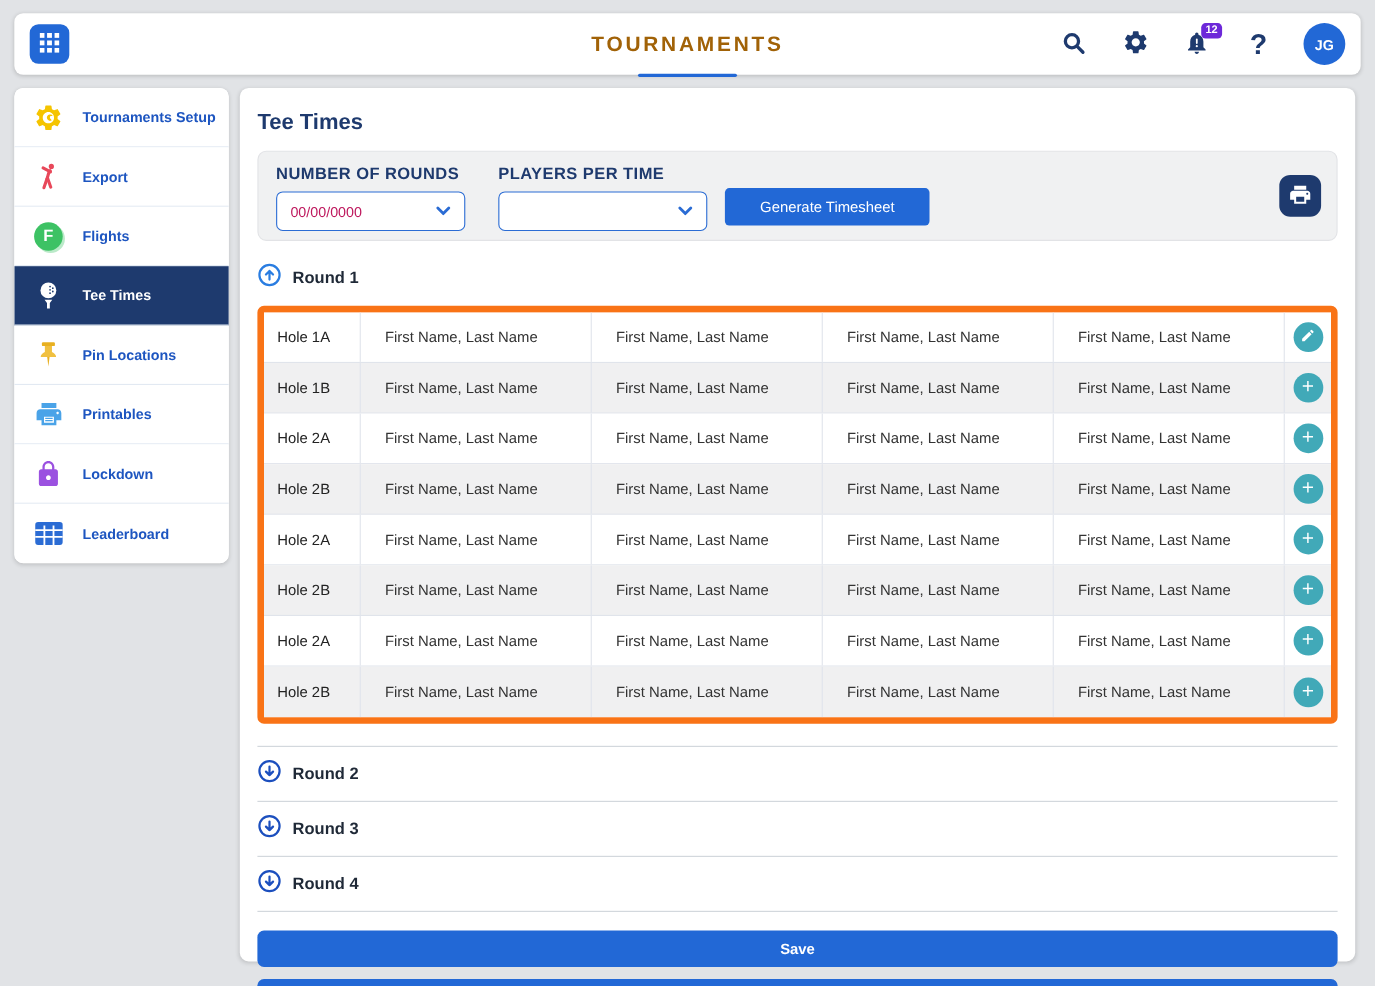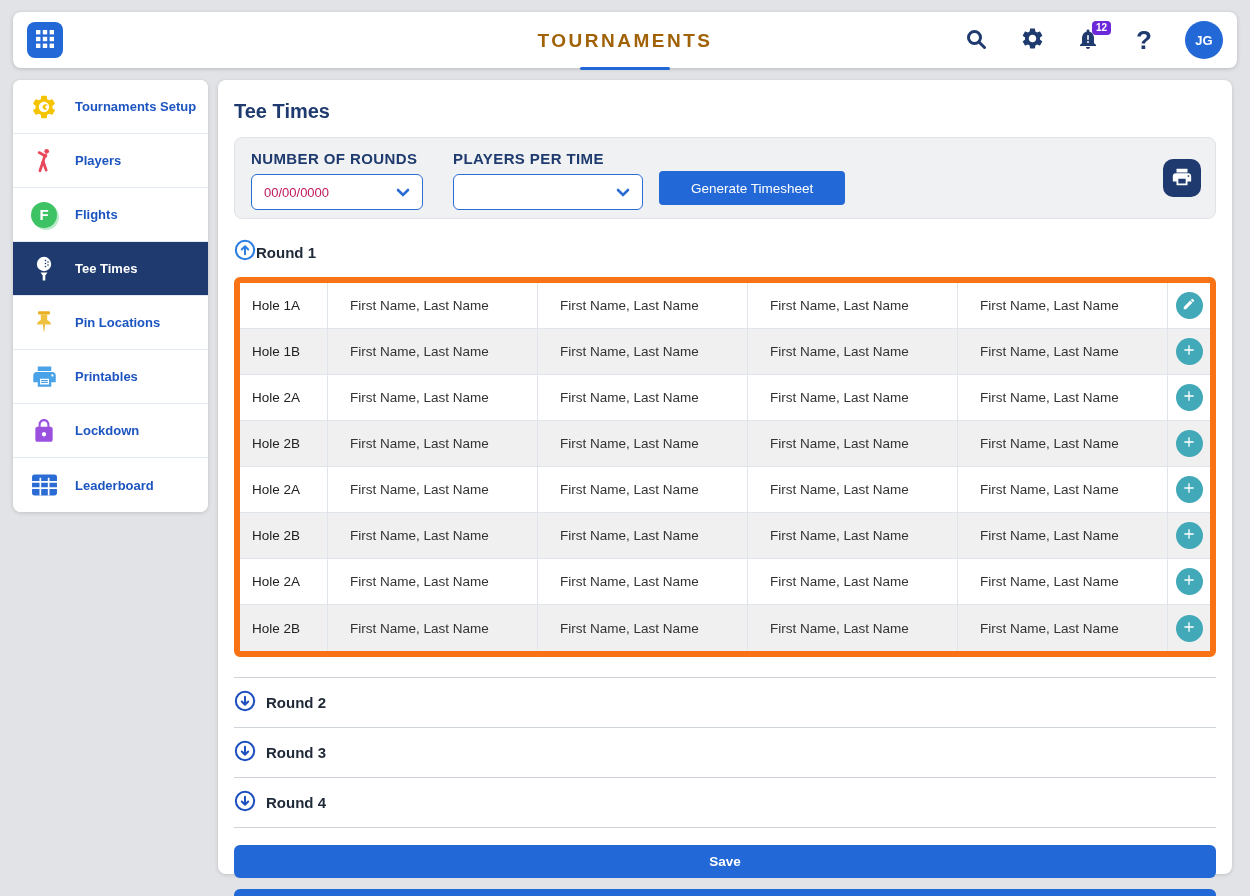--- a/index.html
+++ b/index.html
@@ -59,21 +59,21 @@
   .select.rounds { width:172px; }
   .select.players { width:190px; margin-top:0; }
   .select .sel-val { font-size:13px; color:#be185d; }
   .gen-btn { margin-top:21px; background:#2268d6; color:#fff; border:none; border-radius:4px;
     height:34px; padding:0 32px; font-size:13.5px; font-weight:400; cursor:pointer;
     font-family:"Liberation Sans", sans-serif; }
   .print-btn { position:absolute; right:14px; top:50%; transform:translateY(-50%);
     width:38px; height:38px; background:#1e3a6e; border:none; border-radius:10px;
     display:flex; align-items:center; justify-content:center; cursor:pointer; }
 
-  .round-head { display:flex; align-items:center; margin:20px 0 12px; cursor:pointer; }
+  .round-head { display:flex; align-items:center; gap:10px; margin:20px 0 12px; cursor:pointer; }
   .round-label { color:#1f2937; font-size:15px; font-weight:700; }
 
   .table-wrap { display:flex; border:6px solid #f97316; border-radius:6px; overflow:hidden;
     background:#fff;flex-direction:column; }
   .tbody { flex:1; }
   .trow { display:flex; height:46px; border-bottom:1px solid #e0e4eb; background:#fff; }
   .trow:last-child { border-bottom:none; }
   .trow.alt { background:#f0f0f1; }
   .cell { display:flex; align-items:center; font-size:13.5px; color:#333;
     border-right:1px solid #e0e4eb; }
@@ -172,21 +172,21 @@
   <div class="side-item">
     <span class="s-icon">
       <svg width="26" height="28" viewBox="0 0 24 26" fill="none" stroke="#e8485a" stroke-width="2.6" stroke-linecap="round">
         <circle cx="14.5" cy="4" r="2.2" fill="#e8485a" stroke="none"></circle>
         <path d="M13.5 7.5 C11.5 9.5 12 12 10.8 14.5"></path>
         <path d="M13.8 8.5 L7.5 5.2"></path>
         <path d="M10.8 14.5 L8.2 22"></path>
         <path d="M11.2 13.5 L14 21.5"></path>
       </svg>
     </span>
-    <span class="s-label">Players</span>
+    <span class="s-label">Export</span>
   </div>
 
   <div class="side-item">
     <span class="s-icon">
       <span class="f-circle">F</span>
     </span>
     <span class="s-label">Flights</span>
   </div>
 
   <div class="side-item selected">

